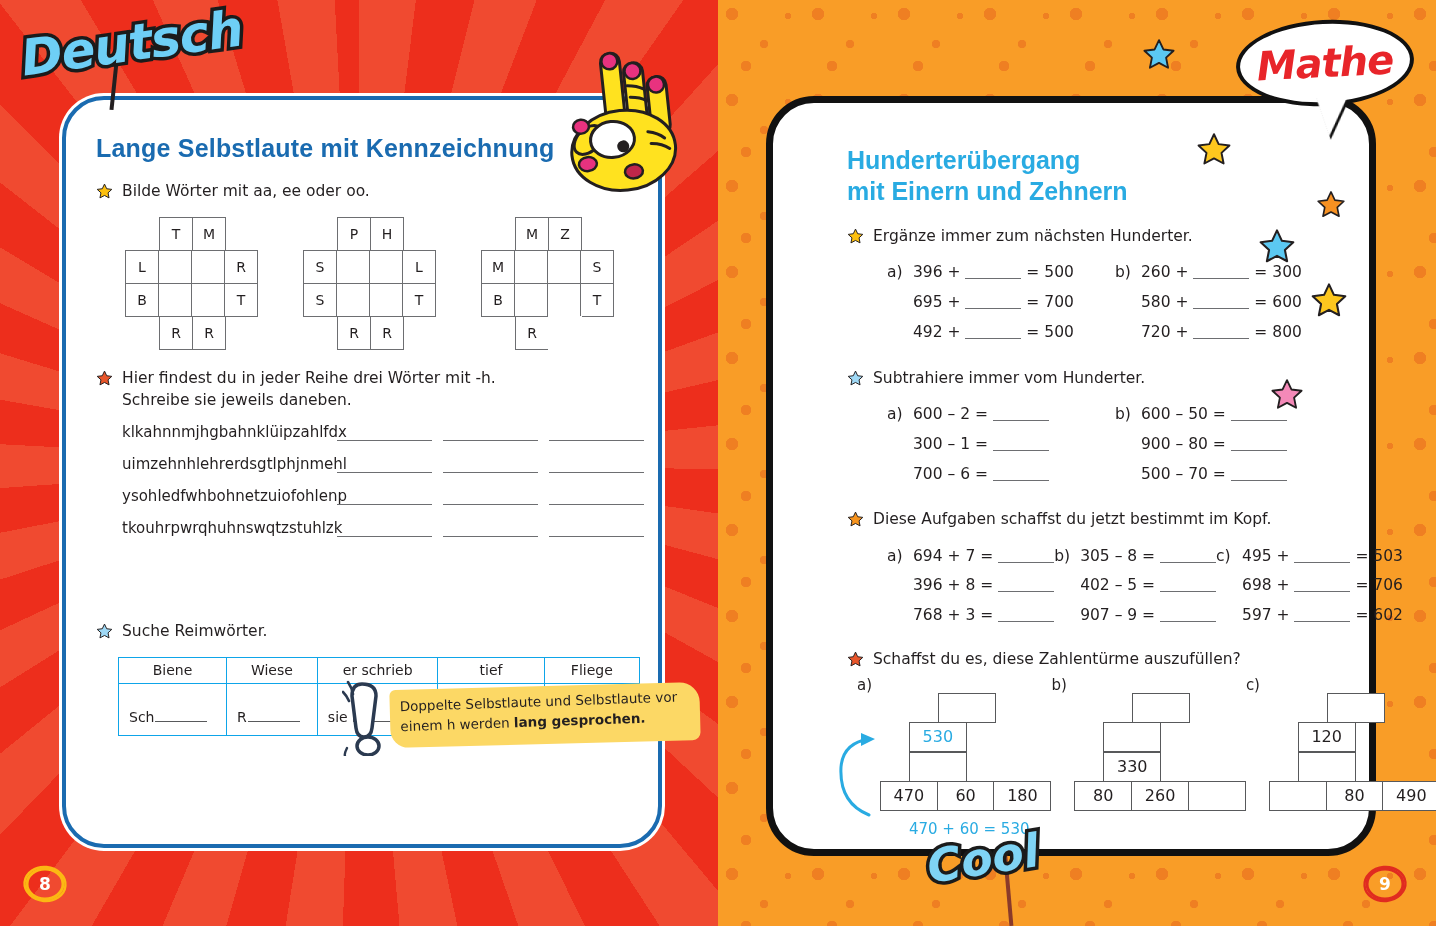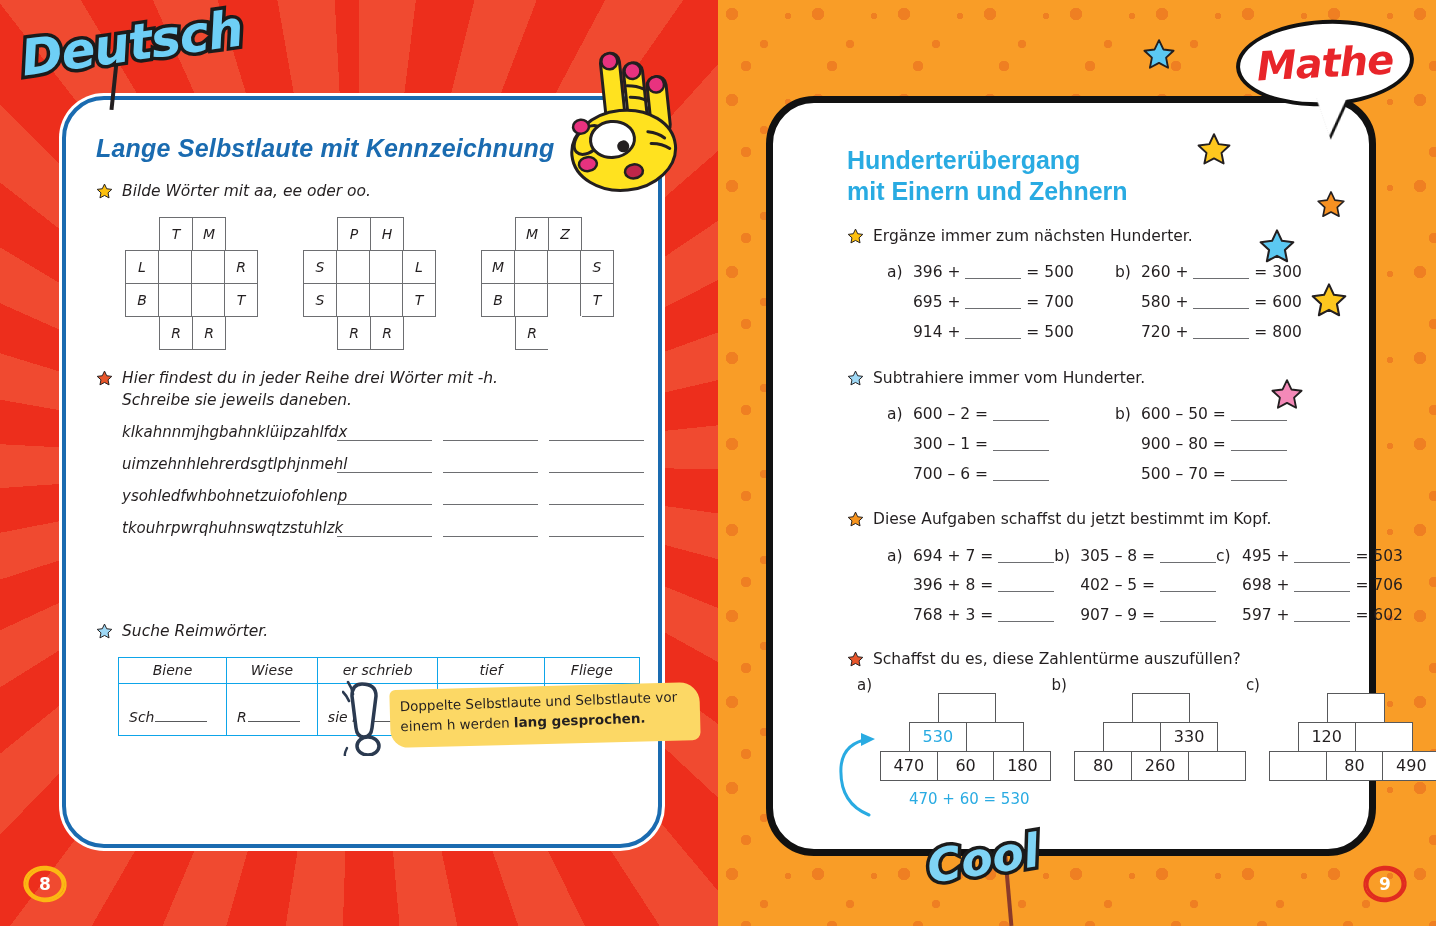--- a/index.html
+++ b/index.html
@@ -18,21 +18,21 @@
           background:
             repeating-conic-gradient(from 0deg at 50% 50%,
               #f04a30 0deg 7deg, #ed2e1c 7deg 14deg);
           opacity:1; }
 
   .card-left {
     position:absolute; left:62px; top:96px; width:600px; height:752px;
     background:#ffffff; border:4px solid #1a6bb0; border-radius:42px;
     box-shadow: 0 0 0 3px #ffffff;
   }
-  .card-left-inner { position:absolute; inset:0; padding:34px 30px 18px 30px;font-style:italic; }
+  .card-left-inner { position:absolute; inset:0; padding:34px 30px 18px 30px; }
 
   .deutsch-logo {
     position:absolute; left:22px; top:16px; width:200px; height:82px;
     transform:rotate(-8deg); z-index:6;
   }
   .deutsch-logo span{
     font-family:"DejaVu Sans", sans-serif;
     font-size:50px; font-weight:bold; font-style:italic;
     color:#6ecff6;
     -webkit-text-stroke:7px #1b1b1b; paint-order:stroke fill;
@@ -139,21 +139,21 @@
   
   .towers { display:flex; margin-top:6px; }
   .tower-wrap { position:relative; }
   .tlabel { font-family:"DejaVu Sans", sans-serif; font-size:15px; color:#231f20; }
   .tcell { width:58px; height:30px; border:1.2px solid #58595b;
            display:flex; align-items:center; justify-content:center;
            font-family:"DejaVu Sans", sans-serif; font-size:16px; color:#231f20;
            margin-left:-1.2px; background:#fff; }
   .trow { display:flex; margin-top:-1.2px; }
   .trow.r1 { margin-left:58px; }
-  .trow.r2 { margin-left:29px; }
+  .trow.r2 { margin-left:29px;flex-direction:column; }
   .hint { color:#29abe2; }
   .hint-eq { color:#29abe2; font-family:"DejaVu Sans", sans-serif; font-size:15px;
              margin-top:9px; margin-left:30px;text-align:center; }
 
   
   .pnum { position:absolute; bottom:22px; width:46px; height:40px;
           display:flex; align-items:center; justify-content:center;
           font-family:"DejaVu Sans", sans-serif; font-size:17px; font-weight:bold;
           color:#fff; }
   .pnum-l { left:22px; }
@@ -411,21 +411,21 @@
         <div class="task" style="margin-top:20px;">
           <svg class="star" viewBox="0 0 24 24">
             <path d="M12 1.5l3.1 6.6 7.2.9-5.3 4.9 1.4 7.1L12 17.6 5.6 21l1.4-7.1L1.7 9l7.2-.9z" fill="#fdc00e" stroke="#231f20" stroke-width="1.4" stroke-linejoin="round"></path>
           </svg>
           <div class="task-text">Ergänze immer zum nächsten Hunderter.</div>
         </div>
         <div class="mrow" id="ex1">
             <div class="mcol" style="width: 240px; margin-left: 40px;">
               <div class="mline"><span style="display: inline-block; width: 26px;">a)</span><span>396 + </span><span class="mblank"></span><span> = 500</span></div>
               <div class="mline"><span style="display: inline-block; width: 26px;"></span><span>695 + </span><span class="mblank"></span><span> = 700</span></div>
-              <div class="mline"><span style="display: inline-block; width: 26px;"></span><span>914 + </span><span class="mblank"></span><span> = 500</span></div>
+              <div class="mline"><span style="display: inline-block; width: 26px;"></span><span>492 + </span><span class="mblank"></span><span> = 500</span></div>
             </div>
             <div class="mcol" style="width: 240px;">
               <div class="mline"><span style="display: inline-block; width: 26px;">b)</span><span>260 + </span><span class="mblank"></span><span> = 300</span></div>
               <div class="mline"><span style="display: inline-block; width: 26px;"></span><span>580 + </span><span class="mblank"></span><span> = 600</span></div>
               <div class="mline"><span style="display: inline-block; width: 26px;"></span><span>720 + </span><span class="mblank"></span><span> = 800</span></div>
             </div>
           </div>
 
         <div class="task" style="margin-top:20px;">
           <svg class="star" viewBox="0 0 24 24">

